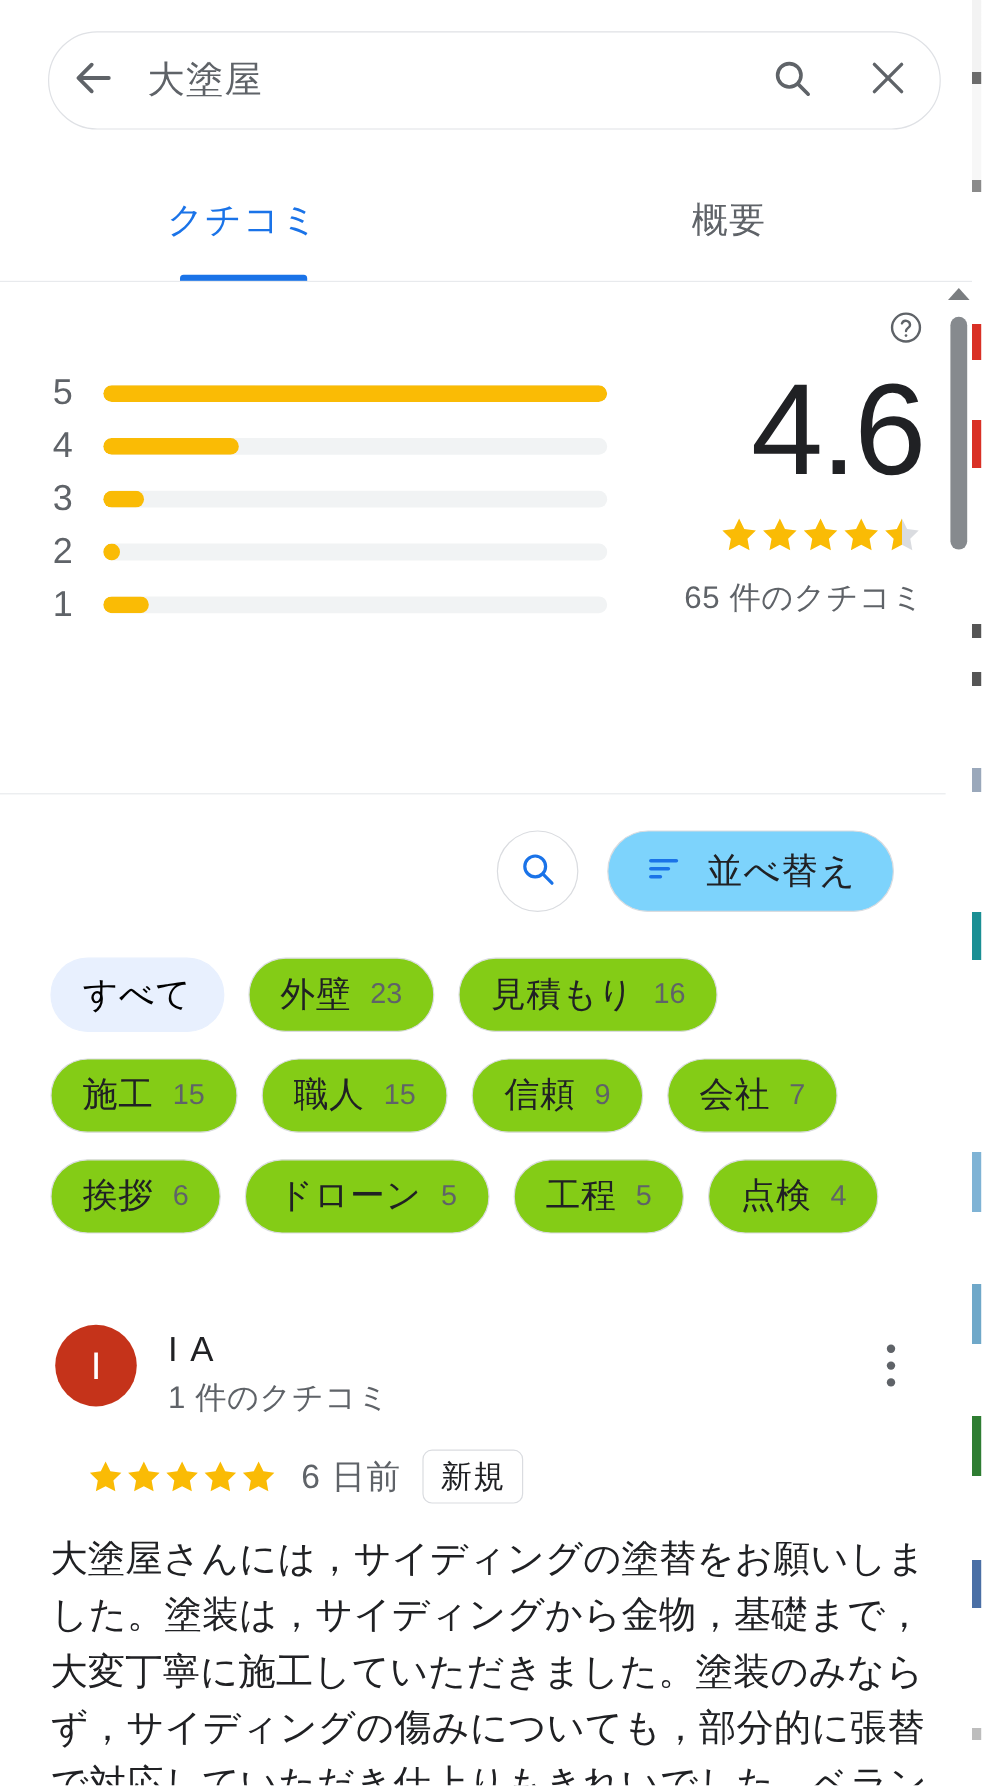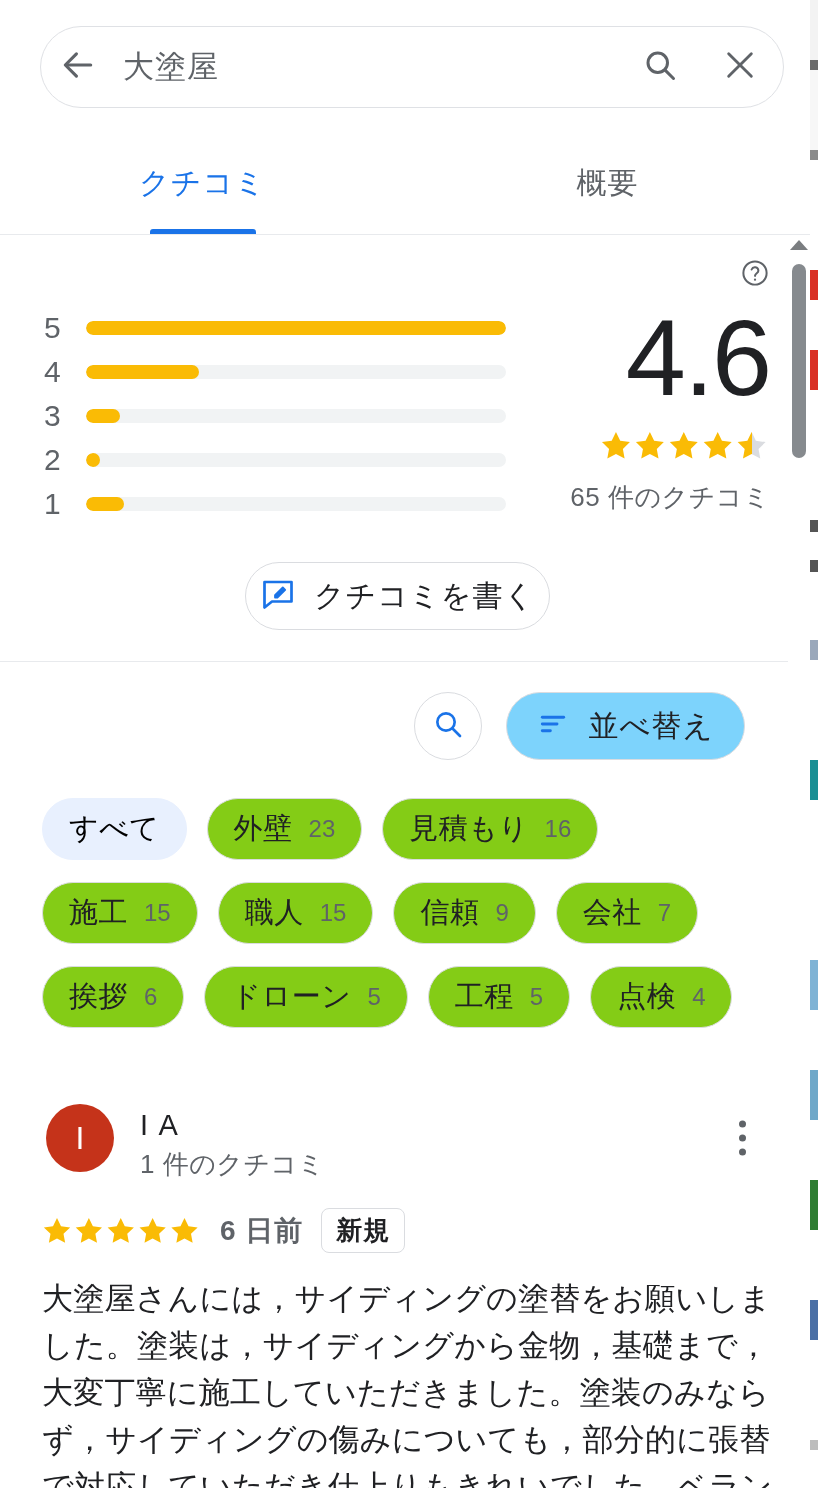--- a/index.html
+++ b/index.html
@@ -188,22 +188,22 @@
   .rv-name { font-size: 29px; color: #202124; letter-spacing: 2px; line-height: 1.25; margin-top: 13px; }
   .rv-sub { font-size: 26px; color: #5f6368; letter-spacing: .5px; margin-top: 4px; }
   .rv-more {
     position: absolute; right: 58px; top: 50%; transform: translateY(-50%);
     display: flex; flex-direction: column; gap: 7px; align-items: center;
     padding: 6px;
   }
   .rv-more span { width: 7px; height: 7px; border-radius: 50%; background: #5f6368; }
 
   .rv-rating {
-    margin-top: 30px; padding-left: 42px;
-    display: flex; align-items: center; gap: 18px; font-weight: bold;
+    margin-top: 30px; padding-left: 73px;
+    display: flex; align-items: center; gap: 18px;
   }
   .rv-date { font-size: 28px; color: #5f6368; letter-spacing: 1px; }
   .rv-badge {
     border: 1px solid #dadce0; border-radius: 8px;
     padding: 4px 14px; font-size: 26px; color: #202124; letter-spacing: 1px;
   }
 
   .rv-body {
     margin-top: 22px; padding-left: 42px; padding-right: 22px;
     font-size: 31px; line-height: 1.52; color: #202124;
@@ -335,29 +335,20 @@
     </div>
 
     <div class="help-icon">
       <svg width="30" height="30" viewBox="0 0 24 24" fill="none" stroke="#5f6368" stroke-width="1.6">
         <circle cx="12" cy="12" r="9.3"></circle>
         <path d="M9.3 9.2a2.8 2.8 0 0 1 5.4 1c0 1.9-2.7 2.1-2.7 4.1" stroke-linecap="round"></path>
         <circle cx="12" cy="17.3" r="0.9" fill="#5f6368" stroke="none"></circle>
       </svg>
     </div>
 
-    <div class="write-btn">
-      <span>
-        <svg width="36" height="36" viewBox="0 0 24 24" fill="none" stroke="#1a73e8" stroke-width="1.8" stroke-linejoin="round">
-          <path d="M3 4h18v13H8l-5 4z"></path>
-          <path d="M15.2 7.6l1.6 1.6-5.2 5.2H10v-1.6z" fill="#1a73e8" stroke="#1a73e8" stroke-width="1.2"></path>
-        </svg>
-      </span>
-      <span class="write-label">クチコミを書く</span>
-    </div>
 
     <div class="section-divider"></div>
 
     <div class="sort-row">
       <div class="search-circle">
         <span>
           <svg width="32" height="32" viewBox="0 0 24 24" fill="none" stroke="#1a73e8" stroke-width="2" stroke-linecap="round">
             <circle cx="10.5" cy="10.5" r="6.5"></circle>
             <line x1="15.4" y1="15.4" x2="21" y2="21"></line>
           </svg>

